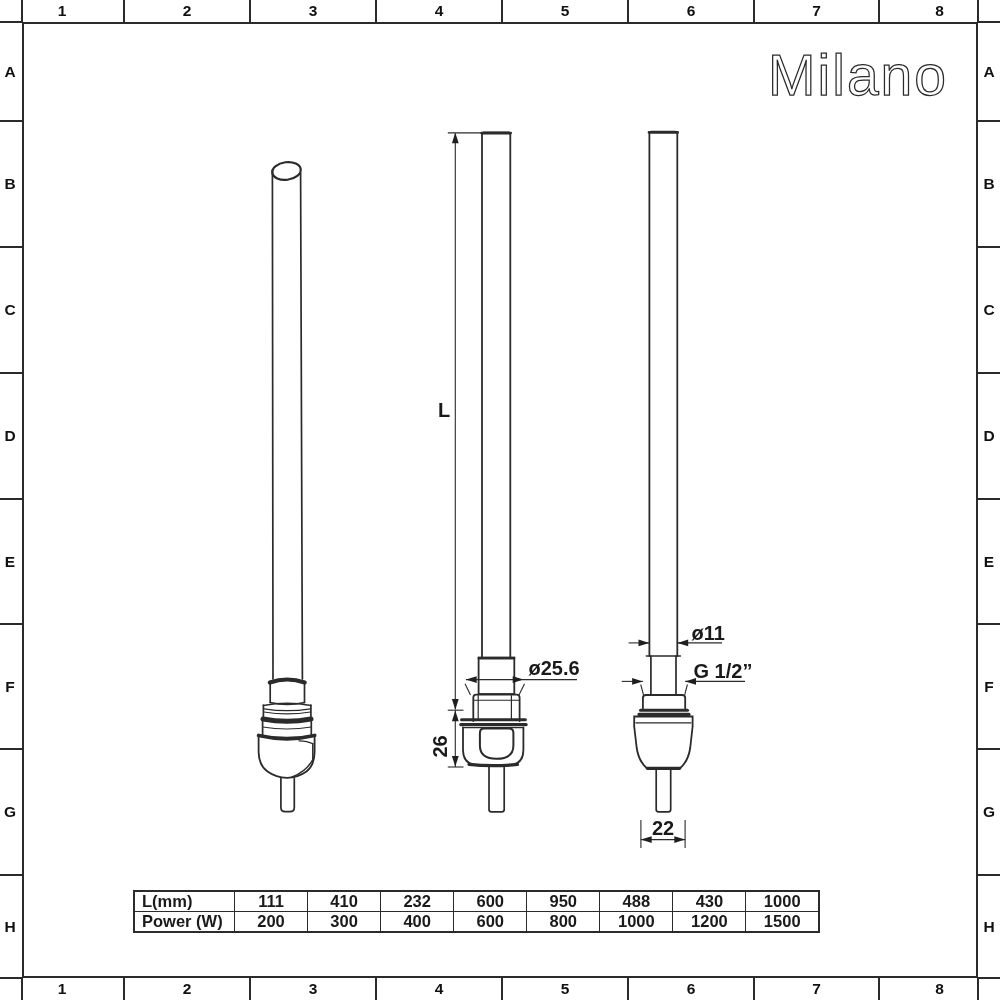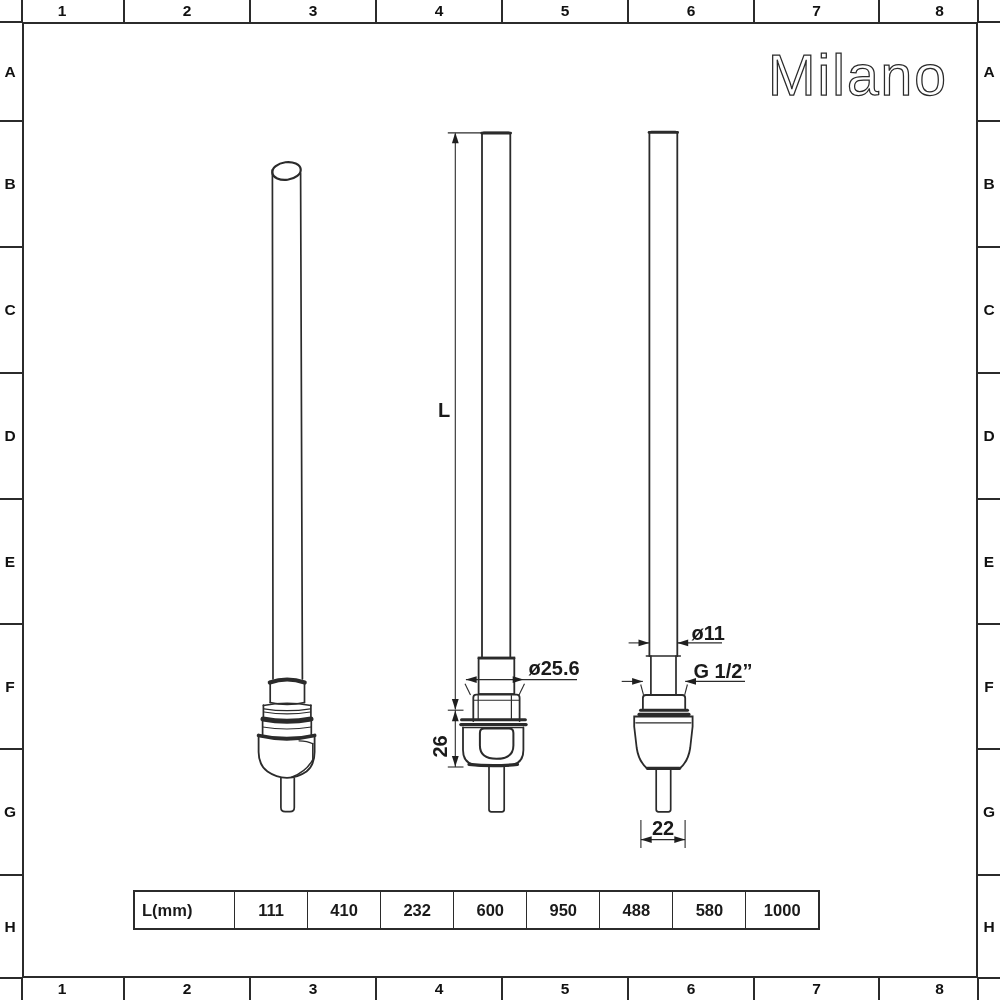--- a/index.html
+++ b/index.html
@@ -206,19 +206,30 @@
   <table class="spec">
     <tbody id="spec-table-body">
         <tr>
           <td class="rowlabel" style="width: 92px;">L(mm)</td>
           <td>111</td>
           <td>410</td>
           <td>232</td>
           <td>600</td>
           <td>950</td>
           <td>488</td>
-          <td>580</td>
+          <td>430</td>
           <td>1000</td>
+        </tr>
+        <tr>
+          <td class="rowlabel" style="width: 92px;">Power (W)</td>
+          <td>200</td>
+          <td>300</td>
+          <td>400</td>
+          <td>600</td>
+          <td>800</td>
+          <td>1000</td>
+          <td>1200</td>
+          <td>1500</td>
         </tr>
       </tbody>
   </table>
 
 </div>
 
 </body></html>

